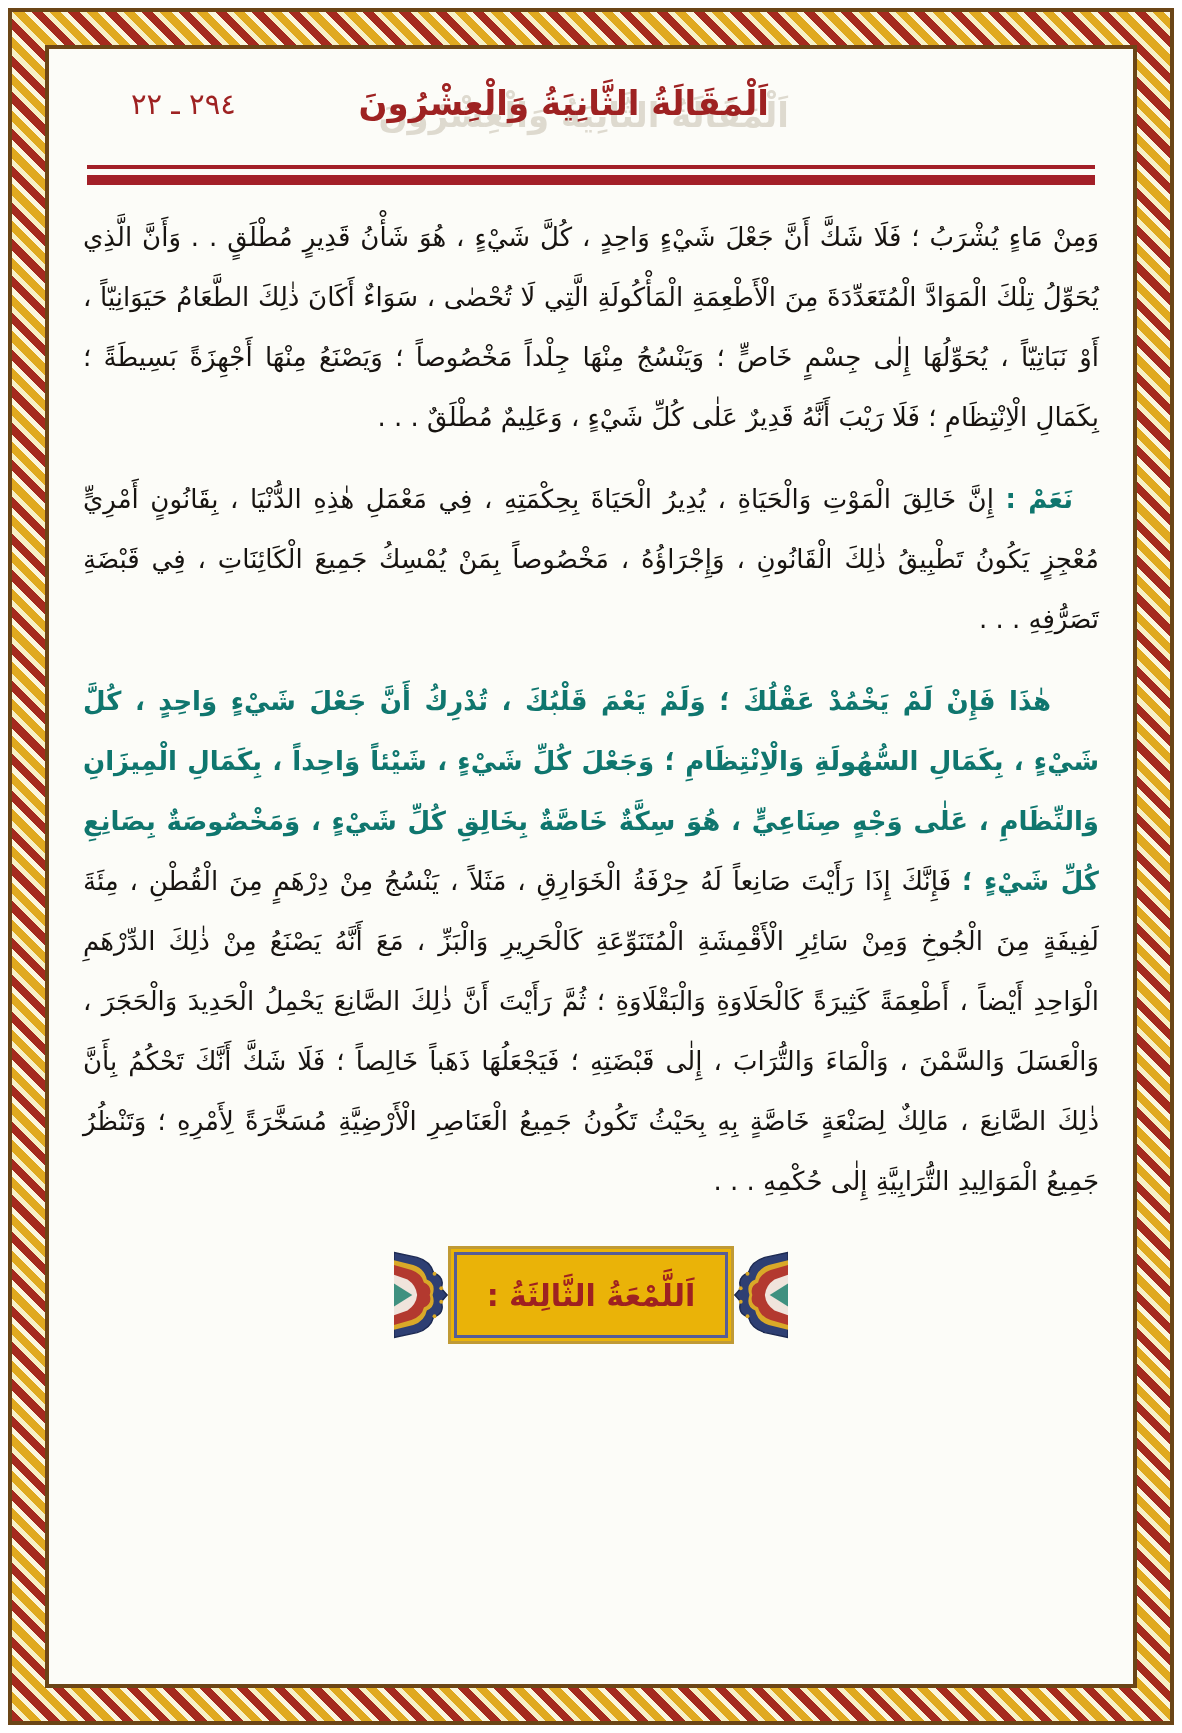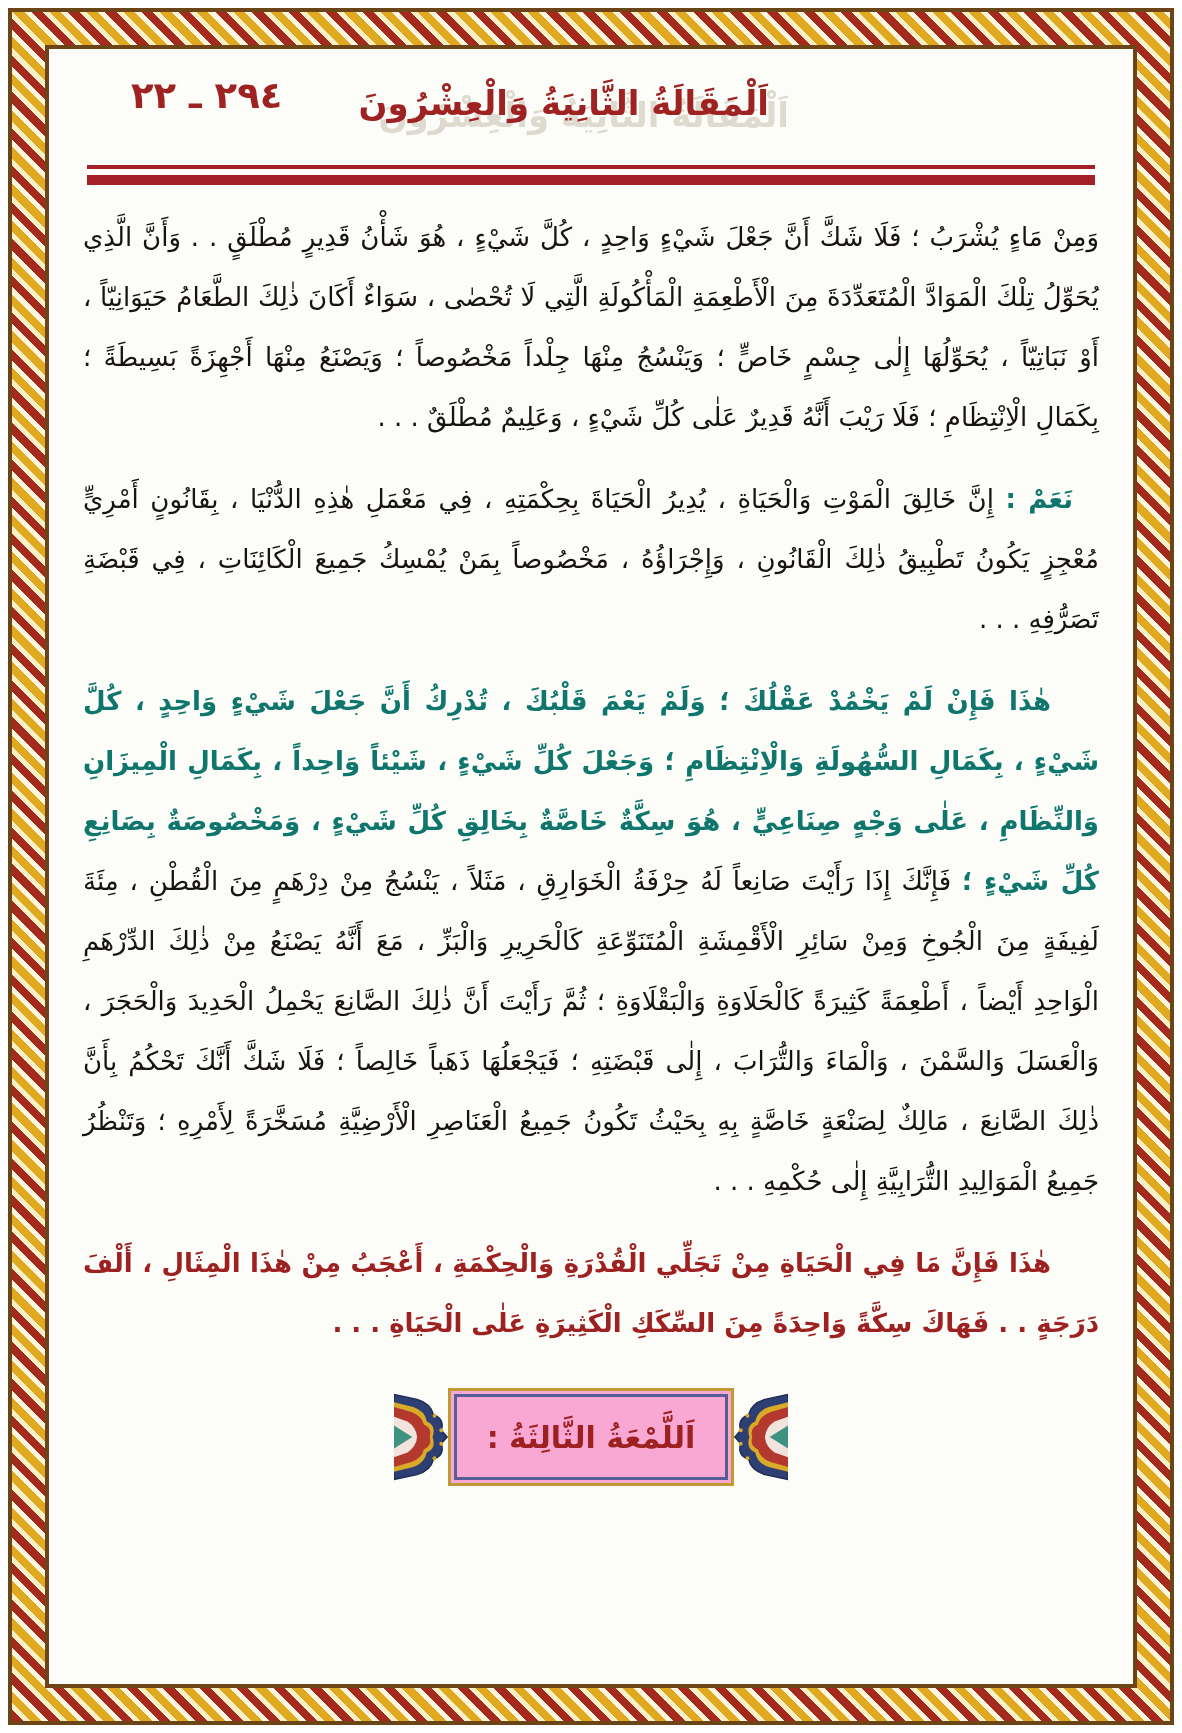--- a/index.html
+++ b/index.html
@@ -40,22 +40,22 @@
     position:absolute;top:24px;right:310px;
     font-size:34px;font-weight:bold;color:#dedacf;
     white-space:nowrap;user-select:none;
   }
   .page-title{
     position:absolute;top:12px;right:330px;
     font-size:34px;font-weight:bold;color:#9e2222;
     white-space:nowrap;
   }
   .page-number{
-    position:absolute;top:3px;left:48px;
-    font-size:37px;font-weight:bold;color:#9e2222;
+    position:absolute;top:16px;left:48px;
+    font-size:29px;font-weight:normal;color:#9e2222;
     letter-spacing:2px;direction:rtl;
   }
   .header-rule{margin:8px 4px 0 4px;}
   .rule-thin{height:4px;background:#a32028;}
   .rule-thick{height:10px;background:#a32028;margin-top:6px;}
   
   .para{
     margin:22px 0 0 0;
     font-size:26px;line-height:60px;color:#171310;
     text-align:justify;
@@ -67,21 +67,21 @@
   .indent-md{text-indent:48px;}
   
   .ornament-row{
     margin:34px auto 26px auto;
     display:flex;align-items:center;justify-content:center;
     height:100px;
   }
   .fan{width:54px;height:96px;flex:0 0 auto;}
   .fan.right{transform:scaleX(-1);}
   .cartouche-outer{
-    border:3px solid #c09a35;background:#f9a8d4;
+    border:3px solid #c09a35;background:#eab308;
     padding:3px;flex:0 0 auto;
   }
   .cartouche-inner{
     border:3px solid #565d96;
     padding:6px 30px;
     min-width:190px;height:68px;
     display:flex;align-items:center;justify-content:center;
   }
   .section-heading{
     font-size:30px;font-weight:bold;color:#9e2121;white-space:nowrap;
@@ -104,21 +104,20 @@
         <div class="rule-thin"></div>
         <div class="rule-thick"></div>
       </div>
 
       <p class="para"><span>وَمِنْ مَاءٍ يُشْرَبُ ؛ فَلَا شَكَّ أَنَّ جَعْلَ شَيْءٍ وَاحِدٍ ، كُلَّ شَيْءٍ ، هُوَ شَأْنُ قَدِيرٍ مُطْلَقٍ . . وَأَنَّ الَّذِي يُحَوِّلُ تِلْكَ الْمَوَادَّ الْمُتَعَدِّدَةَ مِنَ الْأَطْعِمَةِ الْمَأْكُولَةِ الَّتِي لَا تُحْصٰى ، سَوَاءٌ أَكَانَ ذٰلِكَ الطَّعَامُ حَيَوَانِيّاً ، أَوْ نَبَاتِيّاً ، يُحَوِّلُهَا إِلٰى جِسْمٍ خَاصٍّ ؛ وَيَنْسُجُ مِنْهَا جِلْداً مَخْصُوصاً ؛ وَيَصْنَعُ مِنْهَا أَجْهِزَةً بَسِيطَةً ؛ بِكَمَالِ الْاِنْتِظَامِ ؛ فَلَا رَيْبَ أَنَّهُ قَدِيرٌ عَلٰى كُلِّ شَيْءٍ ، وَعَلِيمٌ مُطْلَقٌ . . .</span></p>
 
       <p class="para indent-sm"><span class="red-inline">نَعَمْ :</span><span class="black-inline"> إِنَّ خَالِقَ الْمَوْتِ وَالْحَيَاةِ ، يُدِيرُ الْحَيَاةَ بِحِكْمَتِهِ ، فِي مَعْمَلِ هٰذِهِ الدُّنْيَا ، بِقَانُونٍ أَمْرِيٍّ مُعْجِزٍ يَكُونُ تَطْبِيقُ ذٰلِكَ الْقَانُونِ ، وَإِجْرَاؤُهُ ، مَخْصُوصاً بِمَنْ يُمْسِكُ جَمِيعَ الْكَائِنَاتِ ، فِي قَبْضَةِ تَصَرُّفِهِ . . .</span></p>
 
       <p class="para indent-md"><span class="red-inline">هٰذَا فَإِنْ لَمْ يَخْمُدْ عَقْلُكَ ؛ وَلَمْ يَعْمَ قَلْبُكَ ، تُدْرِكُ أَنَّ جَعْلَ شَيْءٍ وَاحِدٍ ، كُلَّ شَيْءٍ ، بِكَمَالِ السُّهُولَةِ وَالْاِنْتِظَامِ ؛ وَجَعْلَ كُلِّ شَيْءٍ ، شَيْئاً وَاحِداً ، بِكَمَالِ الْمِيزَانِ وَالنِّظَامِ ، عَلٰى وَجْهٍ صِنَاعِيٍّ ، هُوَ سِكَّةٌ خَاصَّةٌ بِخَالِقِ كُلِّ شَيْءٍ ، وَمَخْصُوصَةٌ بِصَانِعِ كُلِّ شَيْءٍ ؛</span><span class="black-inline"> فَإِنَّكَ إِذَا رَأَيْتَ صَانِعاً لَهُ حِرْفَةُ الْخَوَارِقِ ، مَثَلاً ، يَنْسُجُ مِنْ دِرْهَمٍ مِنَ الْقُطْنِ ، مِئَةَ لَفِيفَةٍ مِنَ الْجُوخِ وَمِنْ سَائِرِ الْأَقْمِشَةِ الْمُتَنَوِّعَةِ كَالْحَرِيرِ وَالْبَزِّ ، مَعَ أَنَّهُ يَصْنَعُ مِنْ ذٰلِكَ الدِّرْهَمِ الْوَاحِدِ أَيْضاً ، أَطْعِمَةً كَثِيرَةً كَالْحَلَاوَةِ وَالْبَقْلَاوَةِ ؛ ثُمَّ رَأَيْتَ أَنَّ ذٰلِكَ الصَّانِعَ يَحْمِلُ الْحَدِيدَ وَالْحَجَرَ ، وَالْعَسَلَ وَالسَّمْنَ ، وَالْمَاءَ وَالتُّرَابَ ، إِلٰى قَبْضَتِهِ ؛ فَيَجْعَلُهَا ذَهَباً خَالِصاً ؛ فَلَا شَكَّ أَنَّكَ تَحْكُمُ بِأَنَّ ذٰلِكَ الصَّانِعَ ، مَالِكٌ لِصَنْعَةٍ خَاصَّةٍ بِهِ بِحَيْثُ تَكُونُ جَمِيعُ الْعَنَاصِرِ الْأَرْضِيَّةِ مُسَخَّرَةً لِأَمْرِهِ ؛ وَتَنْظُرُ جَمِيعُ الْمَوَالِيدِ التُّرَابِيَّةِ إِلٰى حُكْمِهِ . . .</span></p>
 
-      <p class="para red-para indent-md"><span>هٰذَا فَإِنَّ مَا فِي الْحَيَاةِ مِنْ تَجَلِّي الْقُدْرَةِ وَالْحِكْمَةِ ، أَعْجَبُ مِنْ هٰذَا الْمِثَالِ ، أَلْفَ دَرَجَةٍ . . فَهَاكَ سِكَّةً وَاحِدَةً مِنَ السِّكَكِ الْكَثِيرَةِ عَلٰى الْحَيَاةِ . . .</span></p>
 
       <div class="ornament-row">
         <svg class="fan" viewBox="0 0 56 96" xmlns="http://www.w3.org/2000/svg" aria-hidden="true">
           <path d="M0 48 L7 42 L14 48 L7 54 Z" fill="#8a5a22"></path>
           <path d="M56 4 L32 9 Q18 13 15 25 Q3 29 7 41 L1 48 L7 55 Q3 67 15 71 Q18 83 32 87 L56 92 Z" fill="#2e3f73" stroke="#1d2a52" stroke-width="1.5"></path>
           <path d="M56 12 L36 17 Q24 21 22 32 Q12 36 16 48 Q12 60 22 64 Q24 75 36 79 L56 84 Z" fill="#d9a928"></path>
           <path d="M56 17 L38 22 Q27 26 25 35 Q16 39 19 48 Q16 57 25 61 Q27 70 38 74 L56 79 Z" fill="#b3392f"></path>
           <path d="M56 27 L42 32 Q33 38 32 48 Q33 58 42 64 L56 69 Z" fill="#f0e4dc"></path>
           <path d="M56 36 L37 48 L56 60 Z" fill="#3f9180"></path>
           <circle cx="14" cy="26" r="2" fill="#d9a928"></circle>

